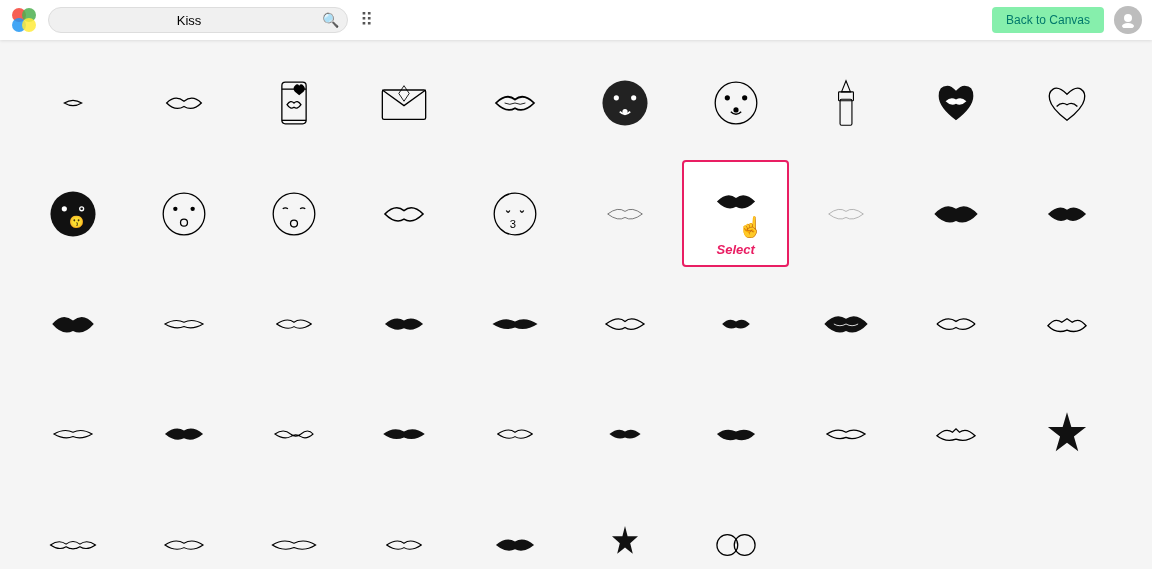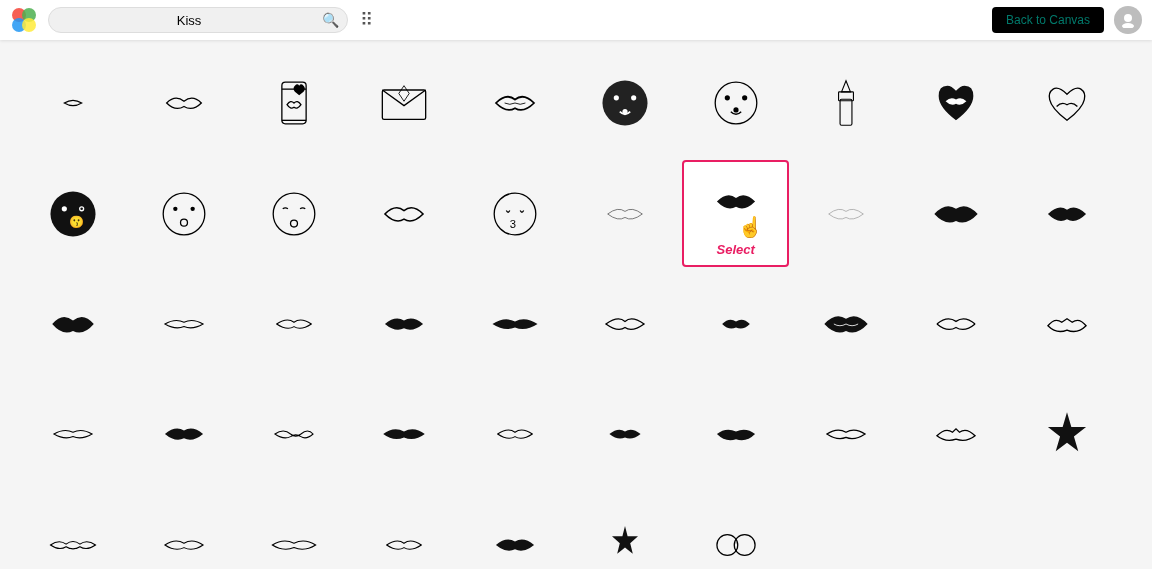--- a/index.html
+++ b/index.html
@@ -54,21 +54,21 @@
       color: #666;
       font-size: 14px;
     }
     #grid-icon-wrap {
       margin-left: 12px;
       color: #555;
       font-size: 18px;
     }
     #back-btn {
       margin-left: auto;
-      background: #000000;
+      background: #86efac;
       color: #00796b;
       border: none;
       border-radius: 4px;
       padding: 6px 14px;
       font-size: 12px;
       cursor: pointer;
       font-weight: 500;
     }
     #user-avatar {
       width: 28px;

